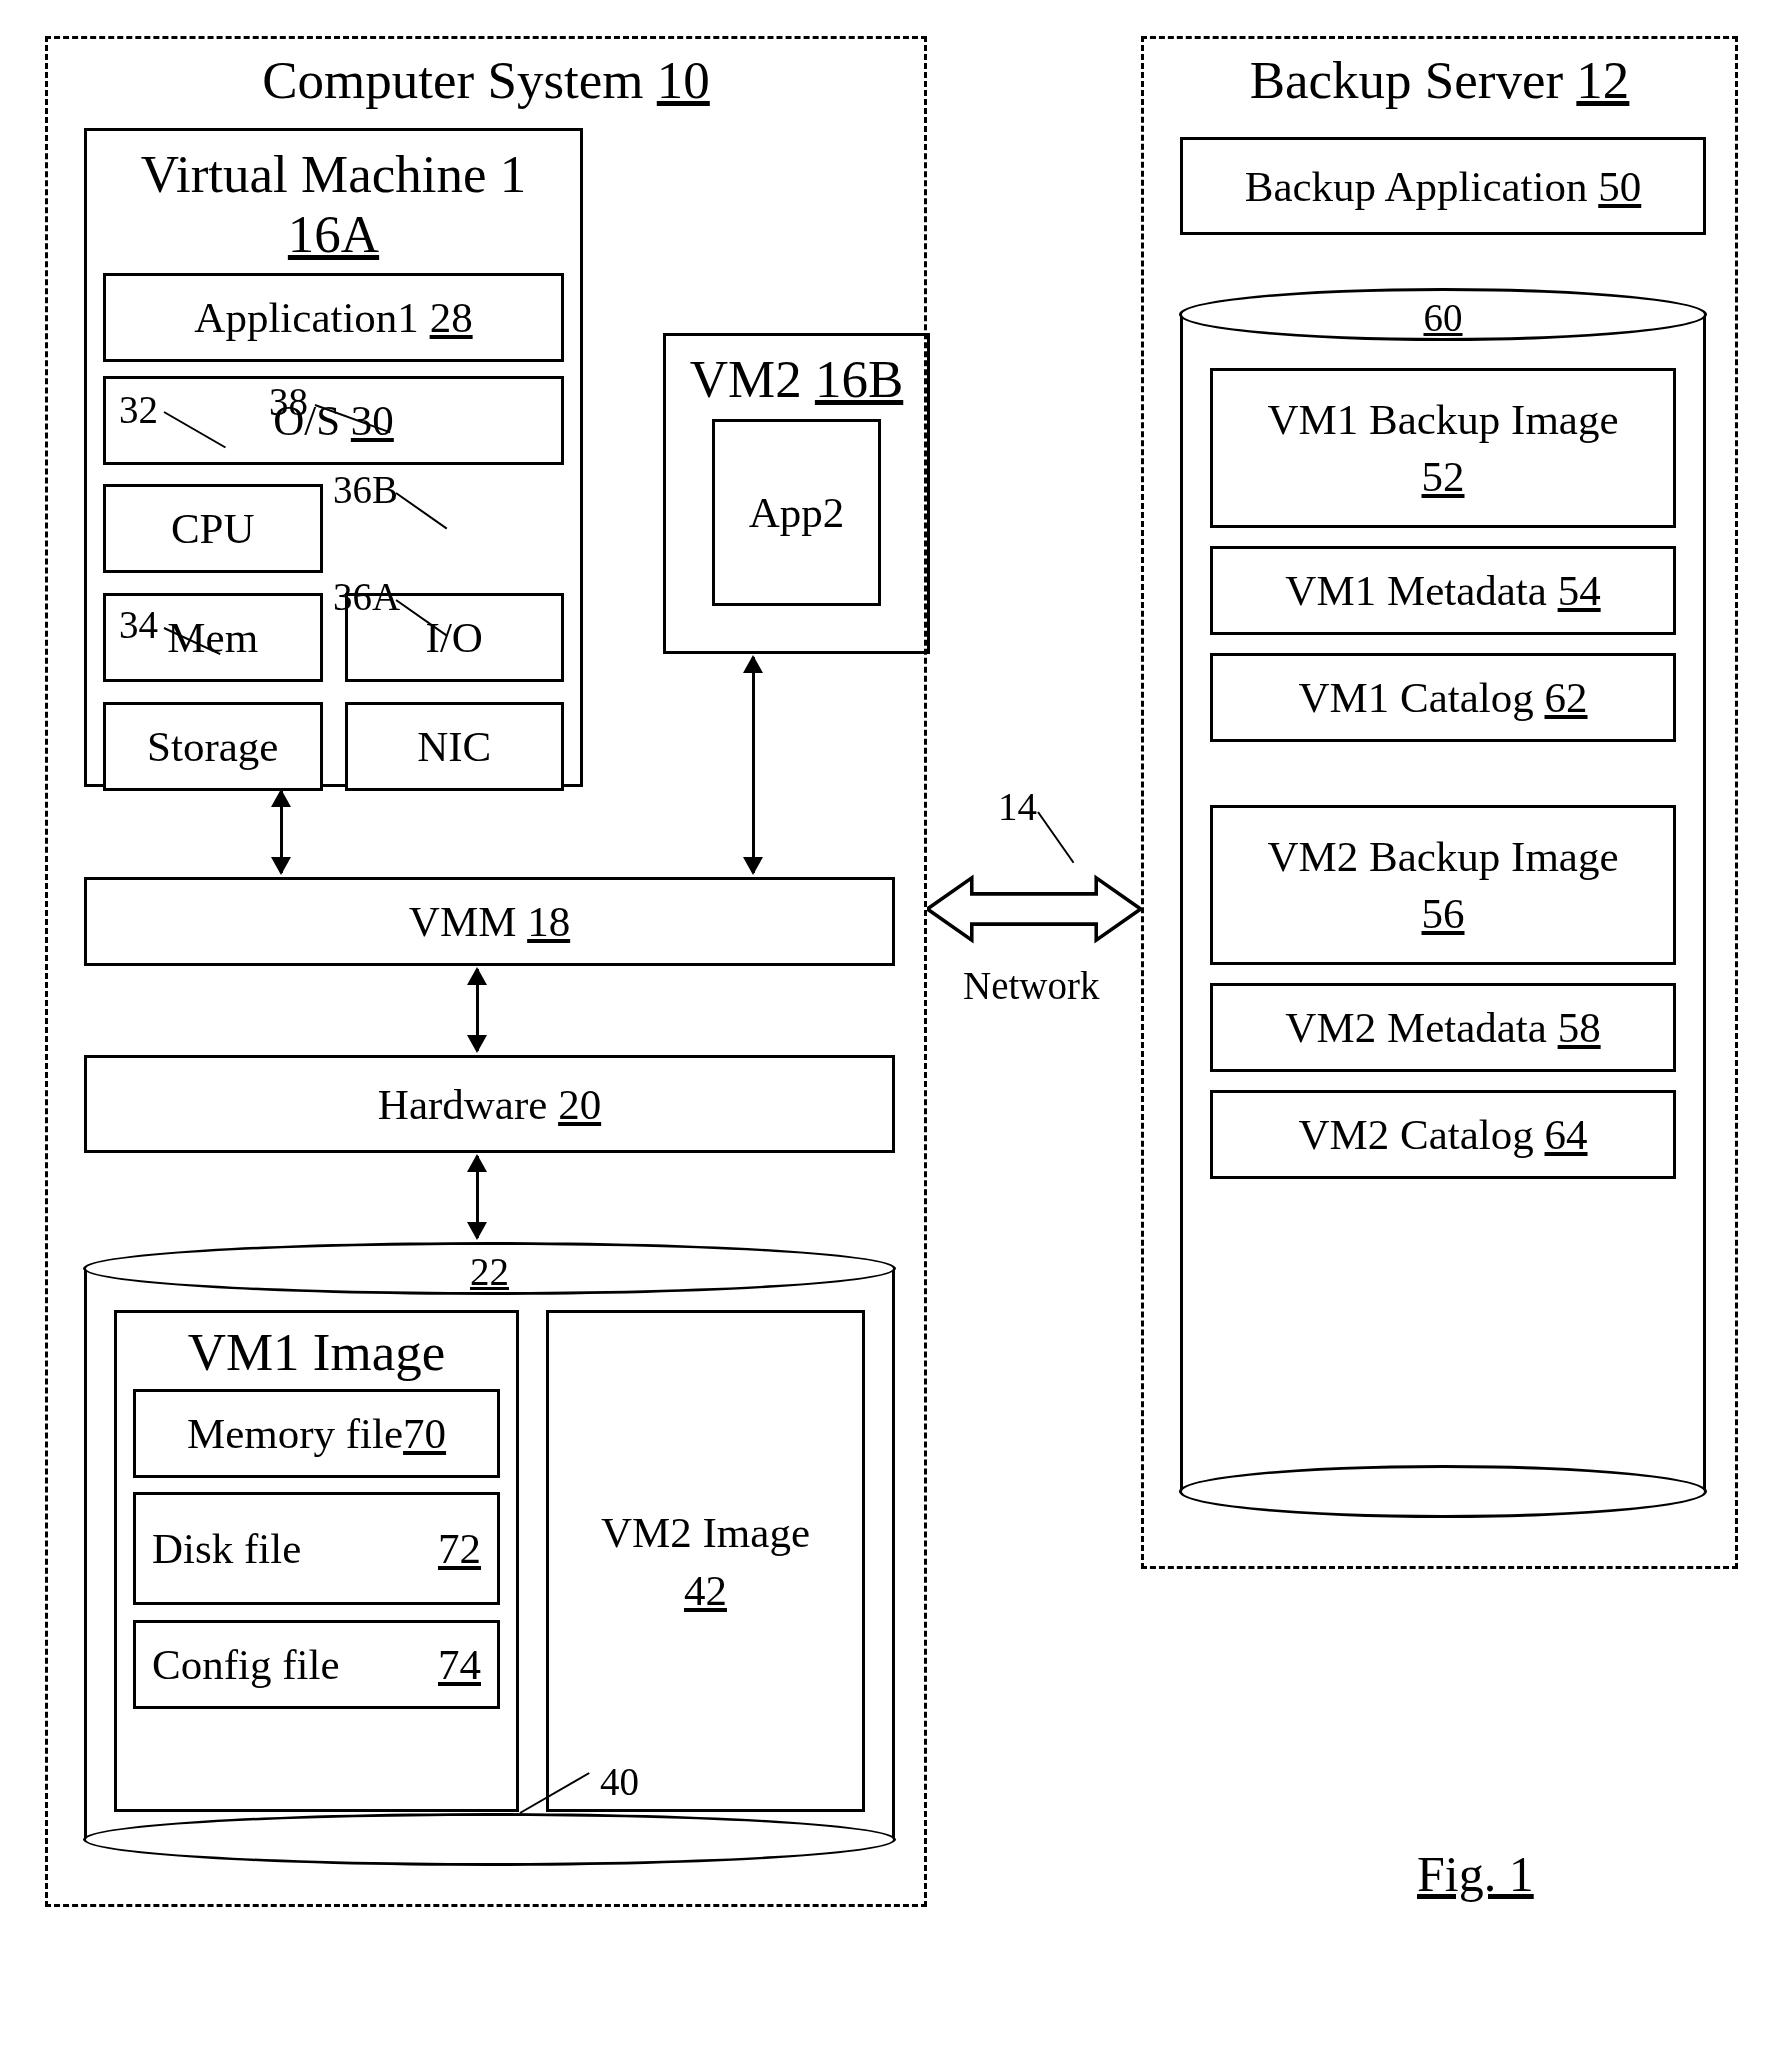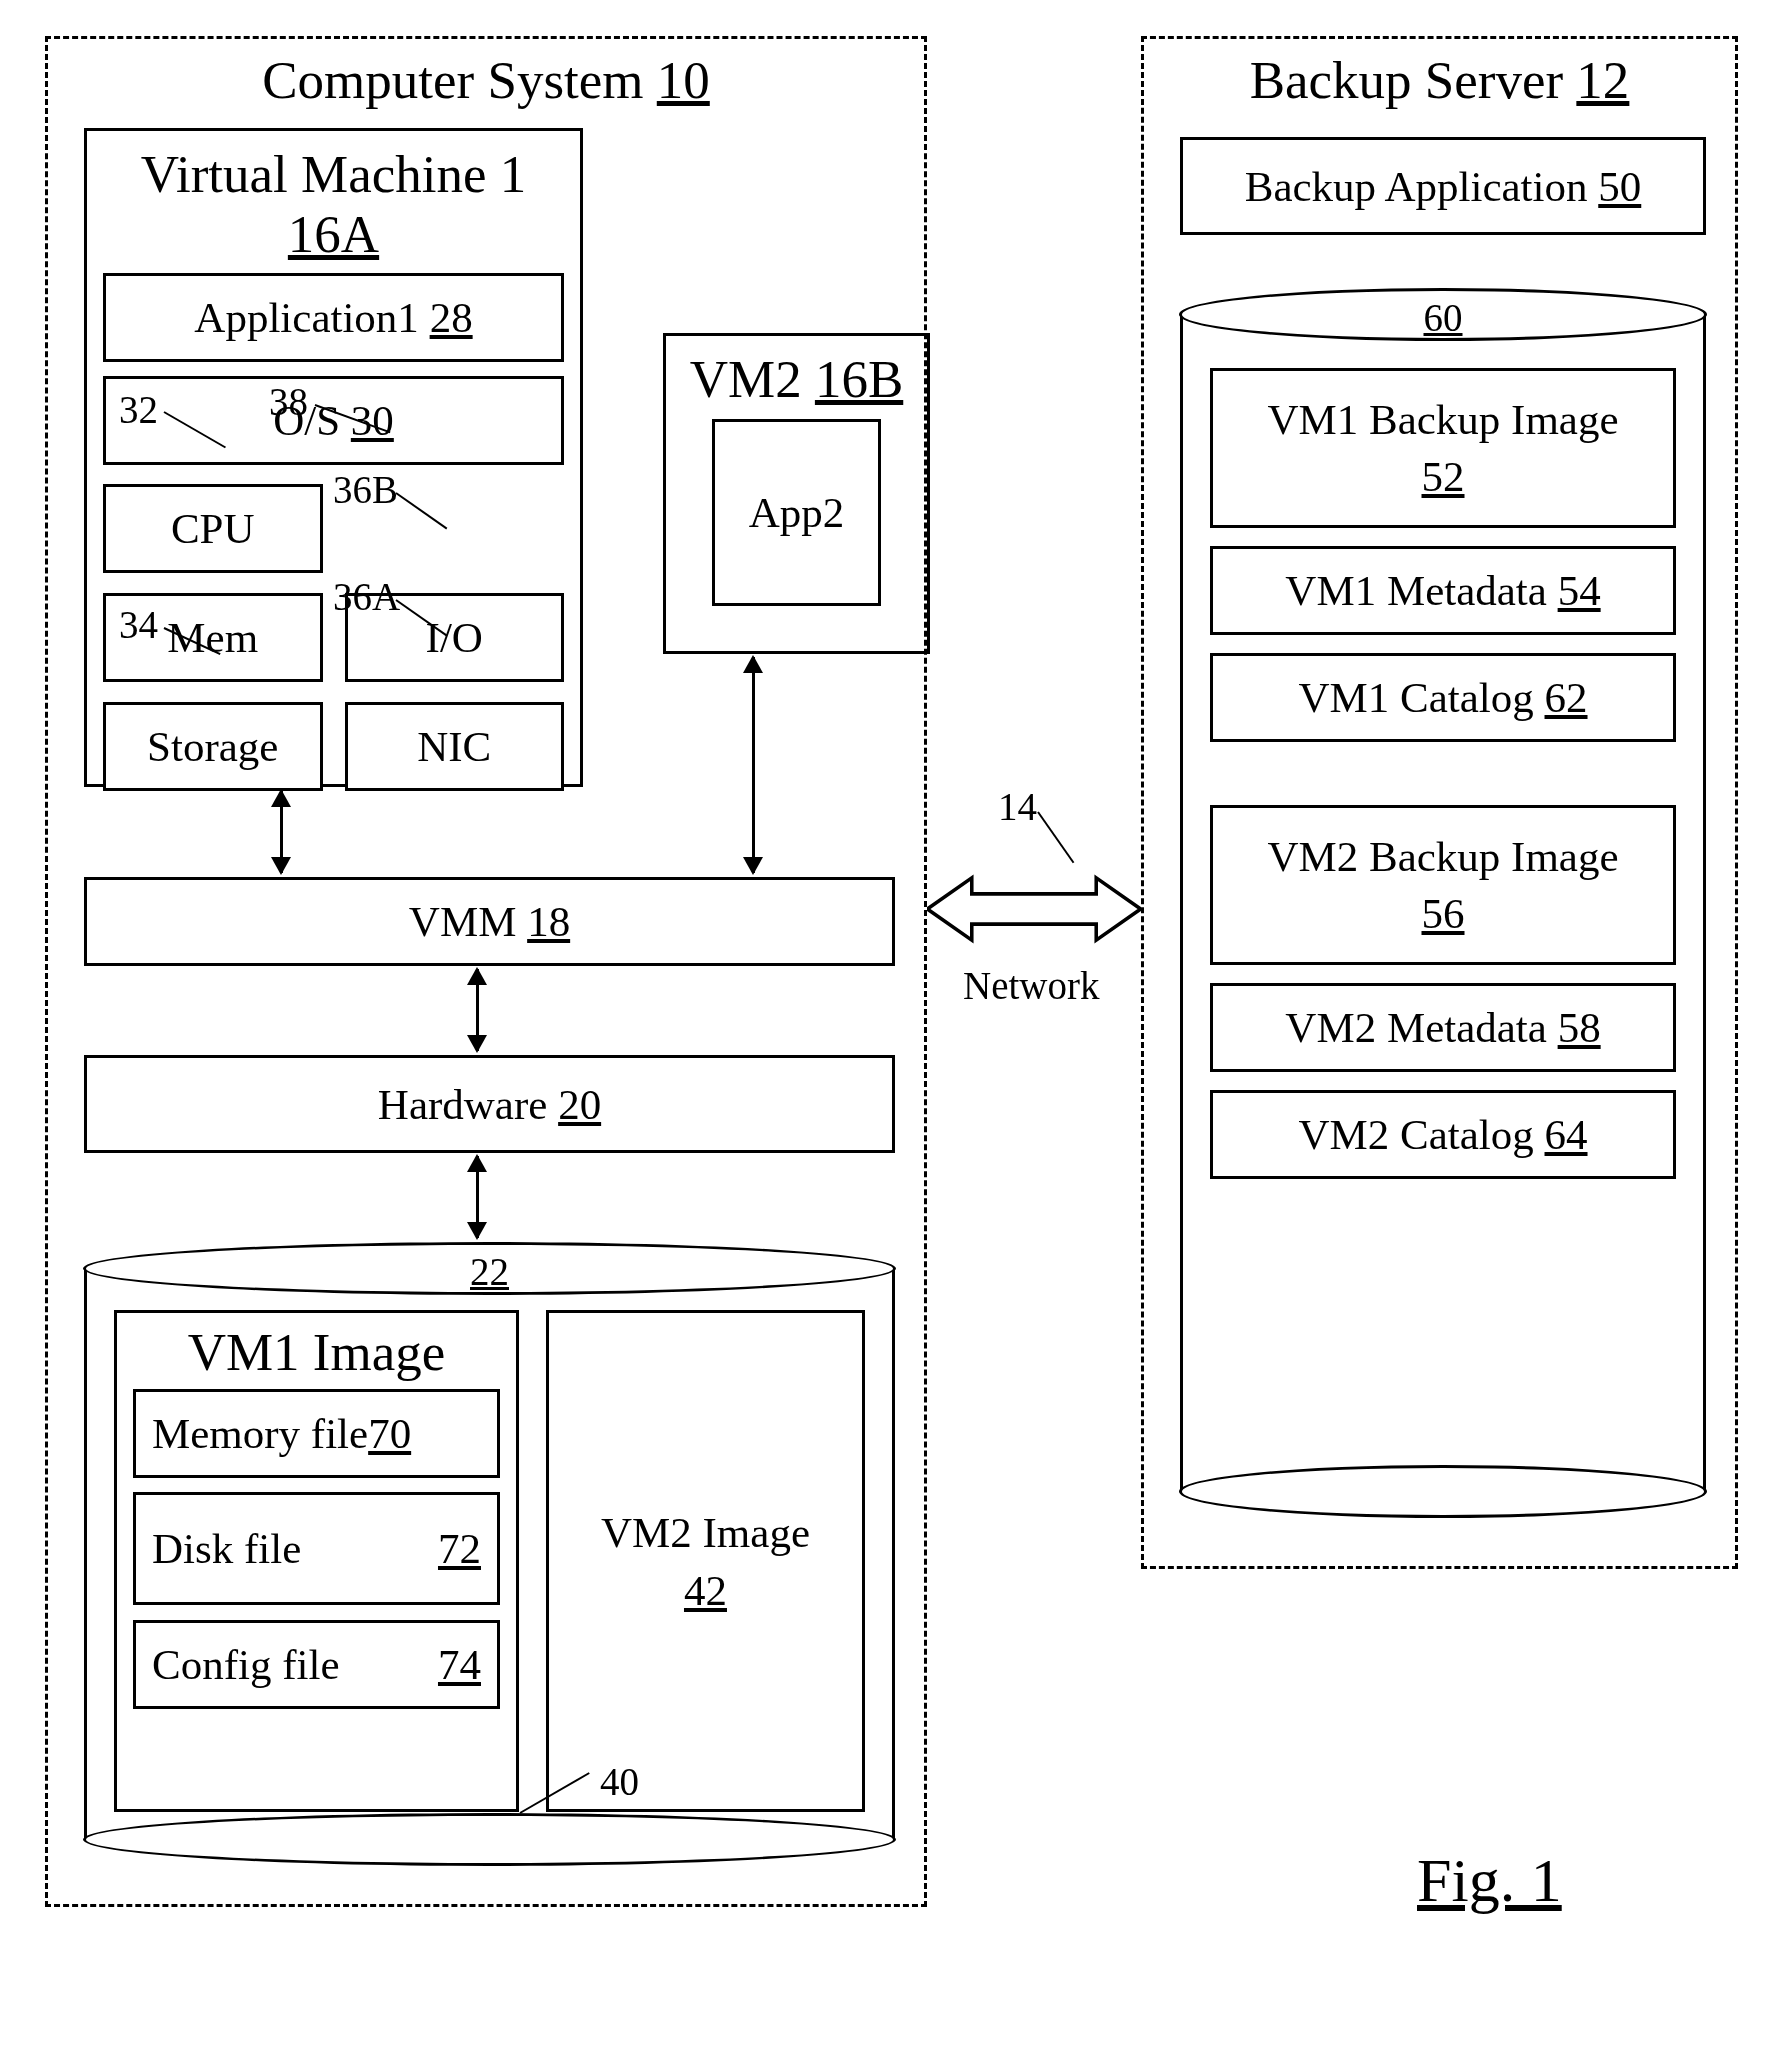--- a/index.html
+++ b/index.html
@@ -85,21 +85,21 @@
   .lead {
     position: absolute;
     border-top: 2.7px solid #000;
   }
   .lead-label {
     position: absolute;
     font-size: 39px;
   }
   .fig {
     position: absolute;
-    font-size: 62px;
+    font-size: 50px;
     text-decoration: underline;
   }
 </style>
 </head>
 <body>
 
 <div class="page">
 
   <div class="dashed-box" style="left:18px; top:9px; width:882px; height:1871px;">
     <div class="title">
@@ -153,21 +153,21 @@
     <div class="arrow-v" style="left:428px; top:1117px; height:82px;"></div>
 
     <div class="cylinder" style="left:36px; top:1230px; width:811px; height:570px;">
       <div class="cyl-top"></div>
       <div class="cyl-bot"></div>
       <div class="cyl-label"><span class="uline">22</span></div>
       <div class="cyl-body" style="display:flex; gap:27px; align-items:stretch;">
 
         <div style="flex:1.2; border:3.6px solid #000; padding:9px 16px;">
           <div class="title" style="margin:0 0 7.1px 0">VM1 Image</div>
-          <div class="solid-box" style="height:89px; margin-bottom:14.3px; justify-content:flex-start; padding:0 16px;">
+          <div class="solid-box" style="height:89px; margin-bottom:14.3px; justify-content:center; padding:0 16px;">
             <span>Memory file</span>
             <span class="uline">70</span>
           </div>
           <div class="solid-box" style="height:113px; margin-bottom:14.3px; justify-content:space-between; padding:0 16px;">
             <span>Disk file</span>
             <span class="uline">72</span>
           </div>
           <div class="solid-box" style="height:89px; justify-content:space-between; padding:0 16px;">
             <span>Config file</span>
             <span class="uline">74</span>

